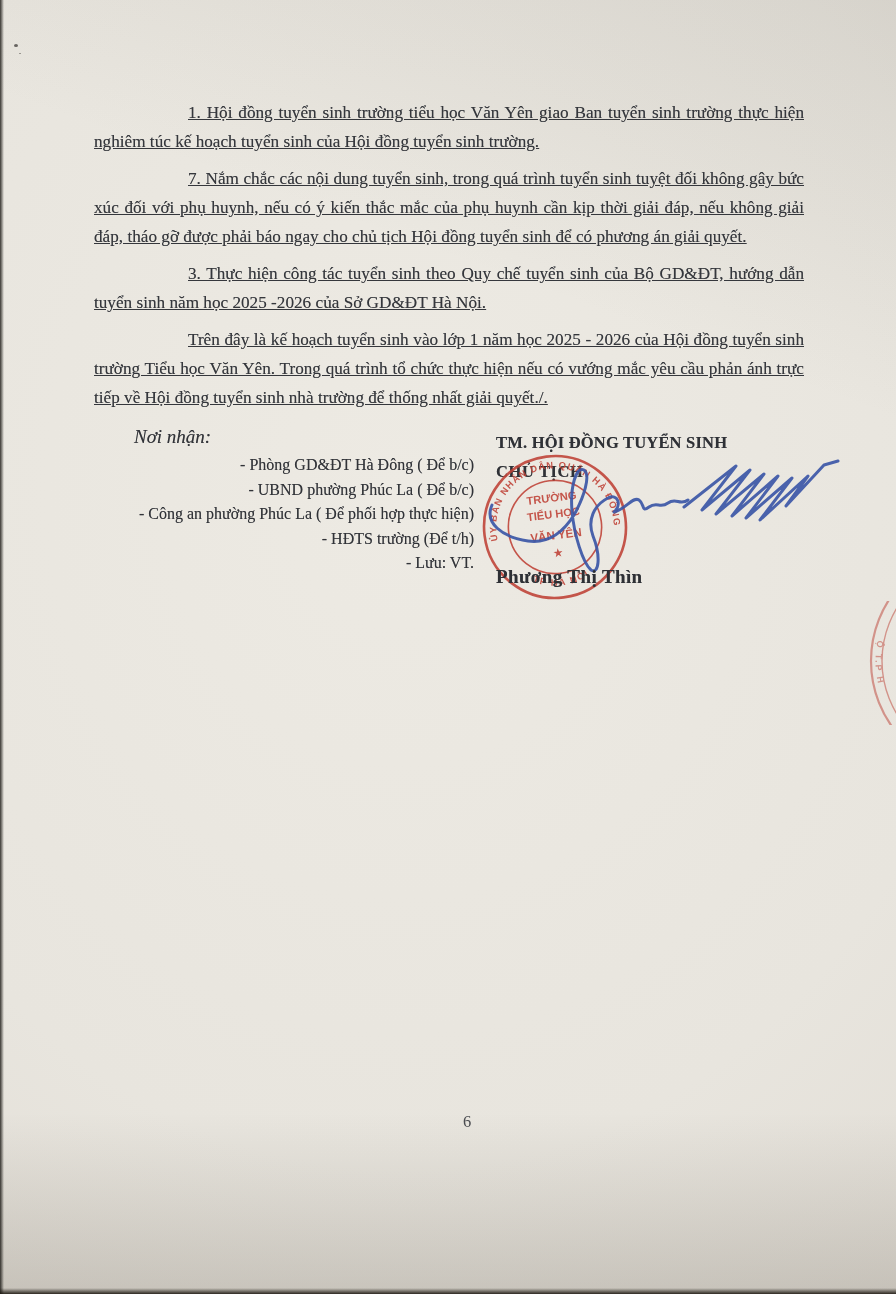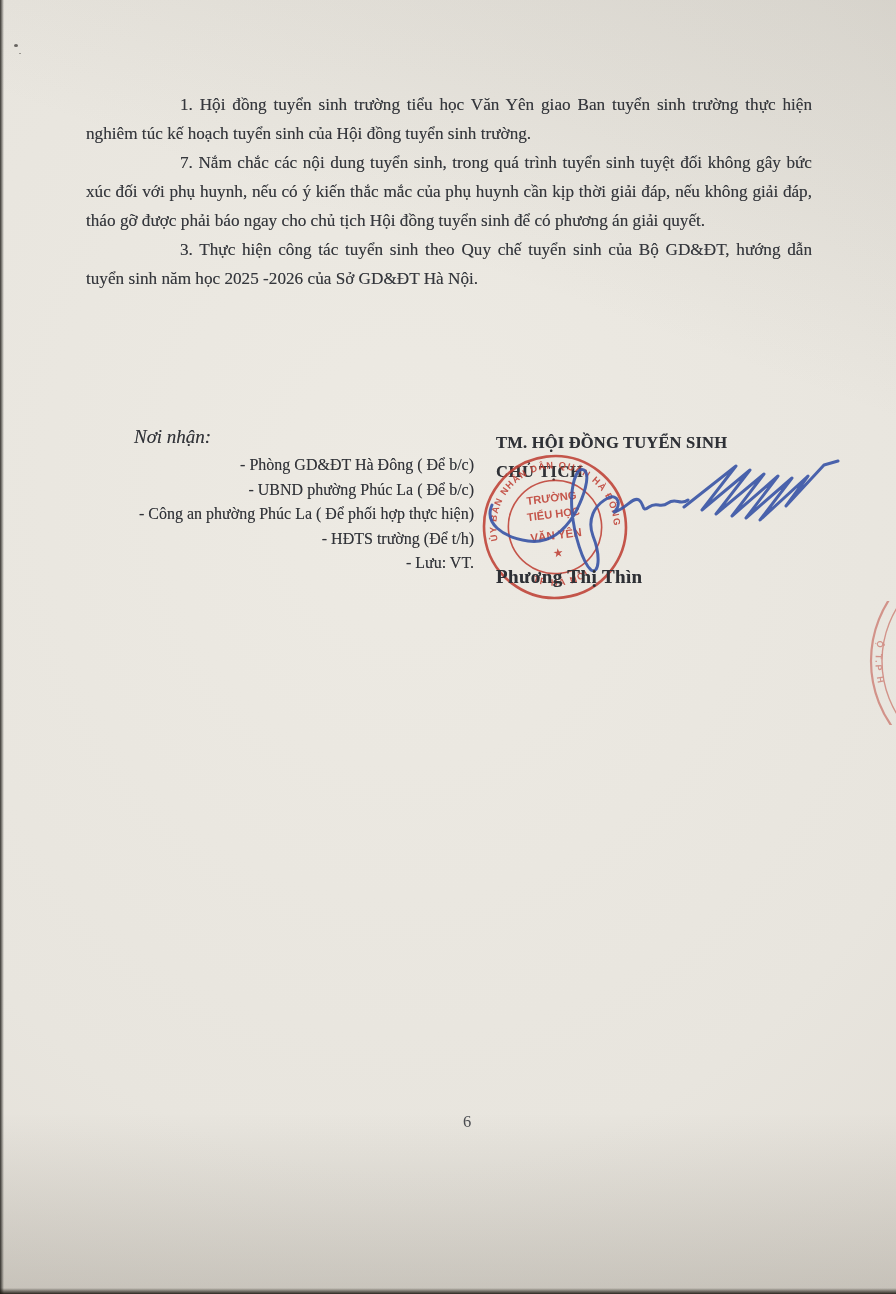--- a/index.html
+++ b/index.html
@@ -29,21 +29,21 @@
     position:absolute;left:14px;top:44px;width:4px;height:3px;border-radius:50%;
     background:rgba(60,58,55,.75);
     box-shadow:4px 8px 0 -1px rgba(60,58,55,.6), -2px 4px 0 -1.5px rgba(60,58,55,.35);
   }
   .body-text{
     position:absolute;left:86px;top:90px;width:726px;
     font-size:17.2px;line-height:29px;color:#35373c;
     text-align:justify;
     text-shadow:0 0 .6px rgba(70,72,78,.55);
   }
-  .body-text p{margin:0;text-indent:94px;}
+  .body-text p{margin:8px;text-indent:94px;text-decoration:underline;}
   .recipients{
     position:absolute;left:134px;top:426px;width:340px;color:#313338;
     text-shadow:0 0 .5px rgba(70,72,78,.5);
   }
   .recipients-title{
     font-weight:normal;font-style:italic;font-size:19px;margin-bottom:5px;
   }
   .recipients ul{list-style:none;margin:0;padding:0;text-align:right;}
   .recipients li{font-size:16px;line-height:24.5px;white-space:nowrap;}
   .sig-col{
@@ -81,20 +81,21 @@
 
 <div class="page">
   <div class="edge-left"></div>
   <div class="edge-bottom"></div>
   <div class="speck"></div>
 
   <section class="body-text">
     <p>1. Hội đồng tuyển sinh trường tiểu học Văn Yên giao Ban tuyển sinh trường thực hiện nghiêm túc kế hoạch tuyển sinh của Hội đồng tuyển sinh trường.</p>
     <p>7. Nắm chắc các nội dung tuyển sinh, trong quá trình tuyển sinh tuyệt đối không gây bức xúc đối với phụ huynh, nếu có ý kiến thắc mắc của phụ huynh cần kịp thời giải đáp, nếu không giải đáp, tháo gỡ được phải báo ngay cho chủ tịch Hội đồng tuyển sinh để có phương án giải quyết.</p>
     <p>3. Thực hiện công tác tuyển sinh theo Quy chế tuyển sinh của Bộ GD&amp;ĐT, hướng dẫn tuyển sinh năm học 2025 -2026 của Sở GD&amp;ĐT Hà Nội.</p>
+    <p>Trên đây là kế hoạch tuyển sinh vào lớp 1 năm học 2025 - 2026 của Hội đồng tuyển sinh trường Tiểu học Văn Yên. Trong quá trình tổ chức thực hiện nếu có vướng mắc yêu cầu phản ánh trực tiếp về Hội đồng tuyển sinh nhà trường để thống nhất giải quyết./.</p>
   </section>
 
   <section class="recipients">
     <div class="recipients-title">Nơi nhận:</div>
     <ul>
       <li>- Phòng GD&amp;ĐT Hà Đông ( Để b/c)</li>
       <li>- UBND phường Phúc La ( Để b/c)</li>
       <li>- Công an phường Phúc La ( Để phối hợp thực hiện)</li>
       <li>- HĐTS trường (Để t/h)</li>
       <li>- Lưu: VT.</li>

